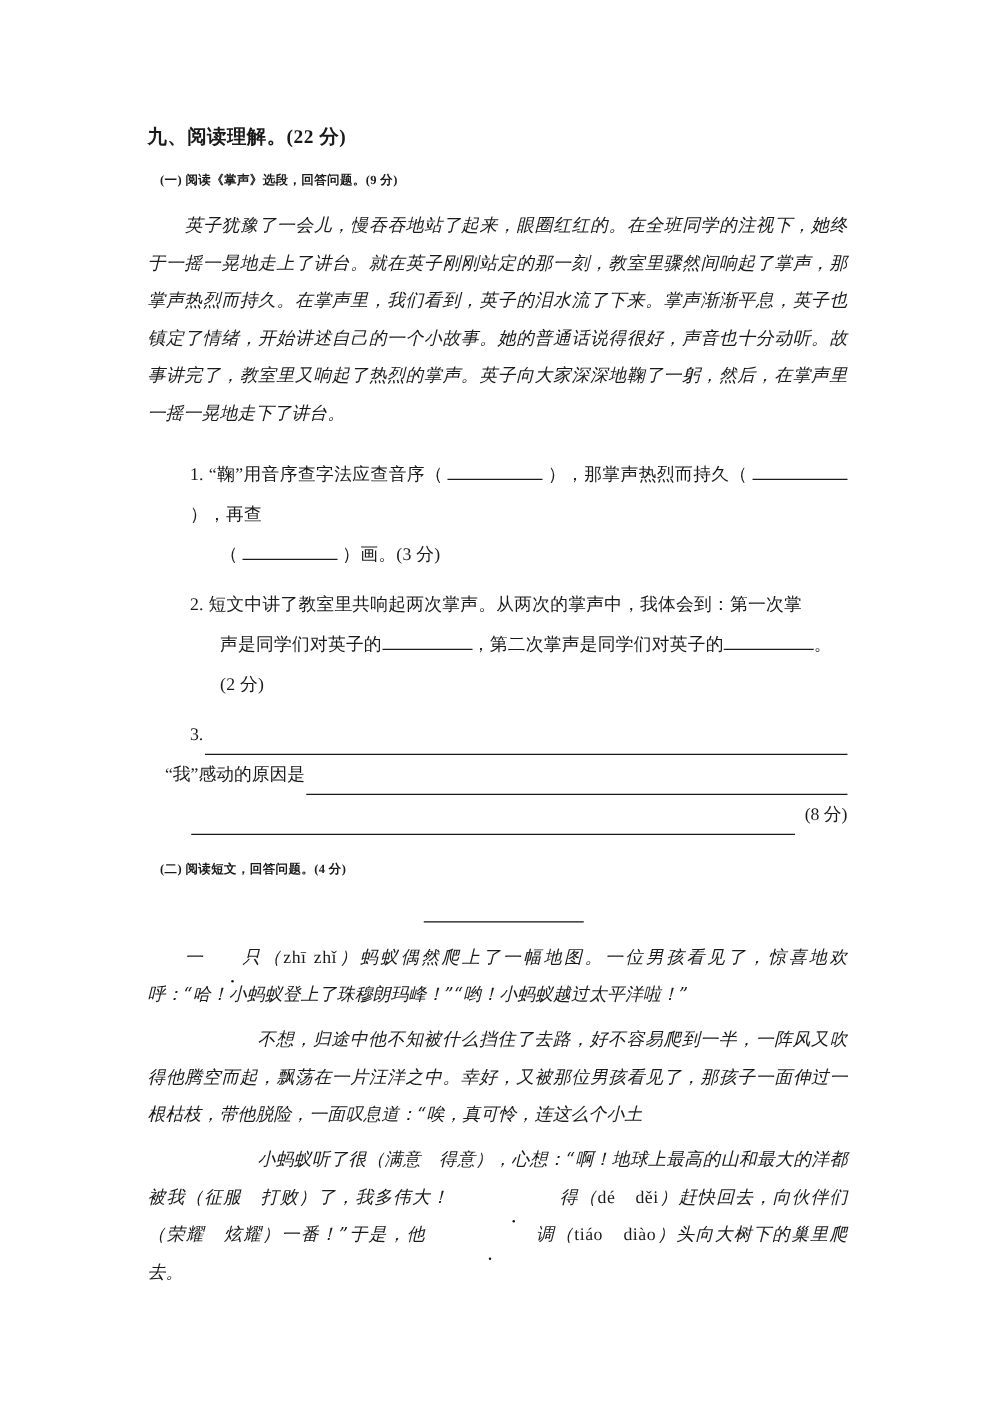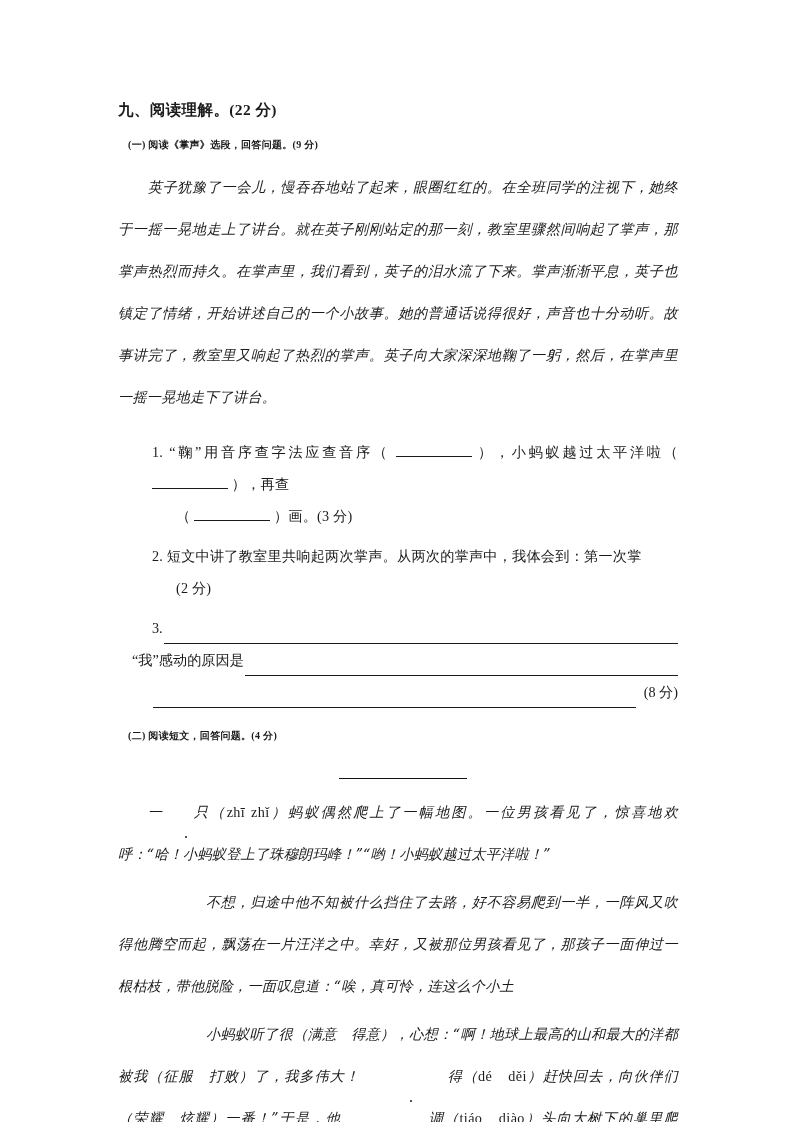--- a/index.html
+++ b/index.html
@@ -45,21 +45,21 @@
     margin: 0 0 14px 0;
     padding-left: 10px;
     line-height: 1.5;
     letter-spacing: 0.3px;
   }
 
   
   .passage {
     font-family: "DejaVu Serif", "Liberation Serif", serif;
     font-size: 14.2px;
-    line-height: 42px;
+    line-height: 30px;
     text-align: justify;
     text-justify: inter-ideograph;
     letter-spacing: 0.2px;
     margin: 0 0 6px 0;
     font-style: italic;
   }
   .passage.indent { text-indent: 2.1em; }
   .passage.indent-big { text-indent: 6.2em; }
 
   .q {
@@ -146,35 +146,38 @@
     <div class="sub-title">(一) 阅读《掌声》选段，回答问题。(9 分)</div>
 
     <p class="passage indent">英子犹豫了一会儿，慢吞吞地站了起来，眼圈红红的。在全班同学的注视下，她终于一摇一晃地走上了讲台。就在英子刚刚站定的那一刻，教室里骤然间响起了掌声，那掌声热烈而持久。在掌声里，我们看到，英子的泪水流了下来。掌声渐渐平息，英子也镇定了情绪，开始讲述自己的一个小故事。她的普通话说得很好，声音也十分动听。故事讲完了，教室里又响起了热烈的掌声。英子向大家深深地鞠了一躬，然后，在掌声里一摇一晃地走下了讲台。</p>
 
     <div class="spacer-12"></div>
 
     <div class="q q-indent">
       <span class="num">1.</span>
       <span>“鞠”用音序查字法应查音序（</span>
       <span class="blank-inline b-short"></span>
-      <span>），小蚂蚁越过太平洋啦（</span>
+      <span>），那掌声热烈而持久（</span>
       <span class="blank-inline b-short"></span>
       <span>），再查</span>
     </div>
     <div class="q" style="padding-left:58px;">
       <span>（</span>
       <span class="blank-inline b-short"></span>
       <span>）画。(3 分)</span>
     </div>
 
     <div class="spacer-8"></div>
 
     <div class="q q-indent">
       <span class="num">2.</span>
       <span>短文中讲了教室里共响起两次掌声。从两次的掌声中，我体会到：第一次掌</span>
+    </div>
+    <div class="q" style="padding-left:58px;">
+      <span>声是同学们对英子的</span><span class="blank-inline b-mid"></span><span>，第二次掌声是同学们对英子的</span><span class="blank-inline b-mid"></span><span>。</span>
     </div>
     <div class="q" style="padding-left:58px;">(2 分)</div>
 
     <div class="spacer-8"></div>
 
     <div class="rule-row q-indent">
       <span class="num">3.</span>
       <span class="rule-fill"></span>
     </div>
     <div class="rule-row" style="padding-left:14px;">

